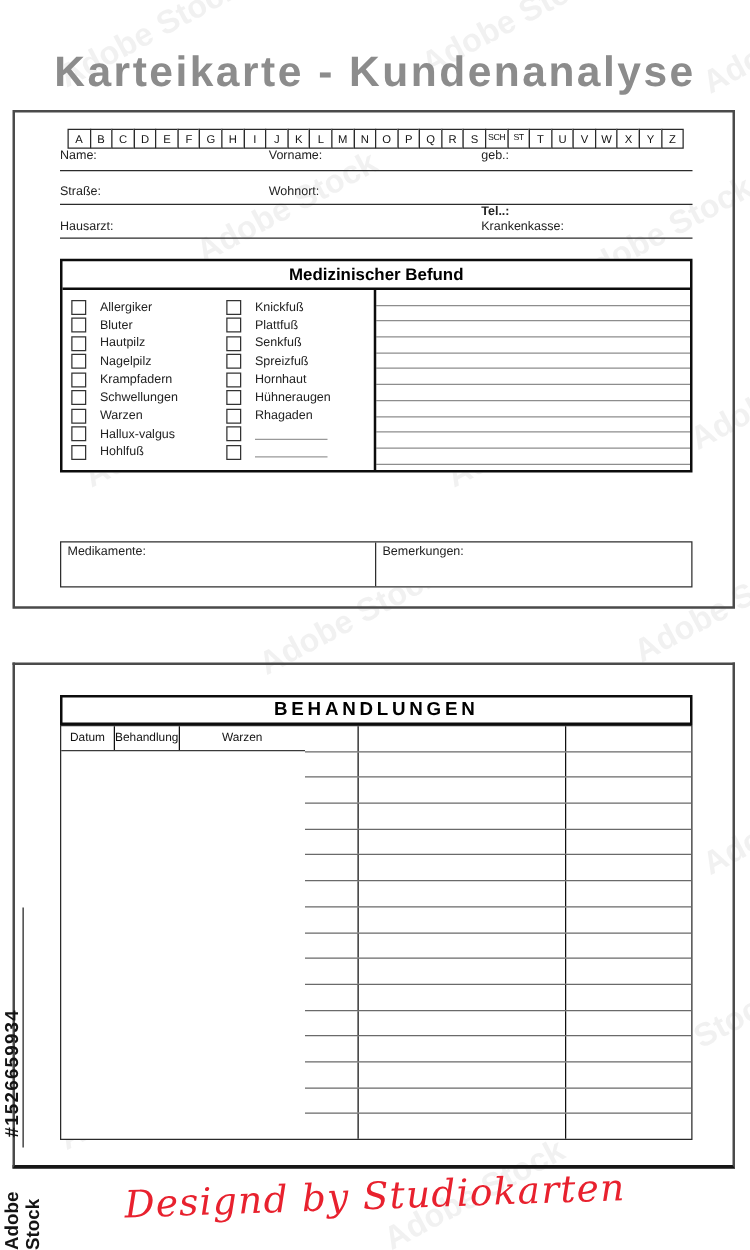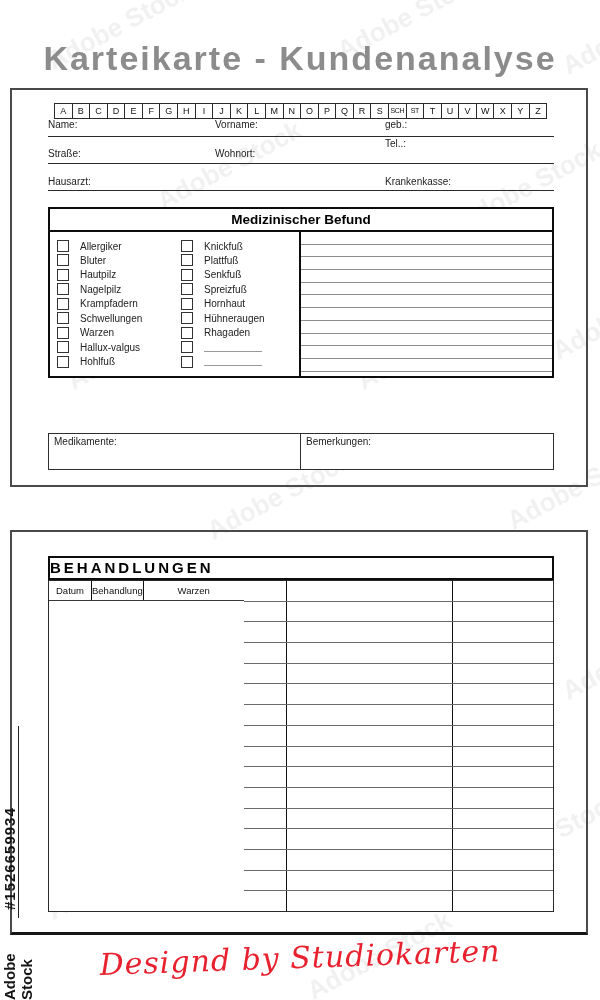--- a/index.html
+++ b/index.html
@@ -55,21 +55,21 @@
 
   
   #medbox{position:absolute;left:36px;top:343px;width:506px;height:37px;
           border:1.5px solid #2e2e2e;box-sizing:border-box;display:flex;background:#fff;}
   .med-cell{padding:2px 5px;font-size:10px;color:#222;box-sizing:border-box;}
   #med-left{width:252px;border-right:1.5px solid #2e2e2e;}
   #med-right{flex:1;}
 
   
   #behandlungen-box{position:absolute;left:36px;top:24px;width:506px;height:24px;
-          border:2.5px solid #0c0c0c;box-sizing:border-box;
+          border:2.5px solid #0c0c0c;box-sizing:border-box;text-align:center;
           font-weight:bold;font-size:15px;letter-spacing:3px;line-height:19px;color:#000;background:#fff;}
   #treatment-table{position:absolute;left:36px;top:48px;width:506px;height:332px;
           border:1.5px solid #2a2a2a;box-sizing:border-box;display:flex;flex-direction:row;background:#fff;}
   #t-header{display:flex;height:19px;flex:0 0 19px;border-bottom:1px solid #3a3a3a;
             font-size:9.5px;color:#111;}
   #t-rows{flex:1;display:flex;flex-direction:column;}
   .t-row{flex:1;display:flex;border-bottom:1px solid #6a6a6a;}
   .t-row:last-child{border-bottom:none;}
   .c-datum{width:42px;flex:0 0 42px;box-sizing:border-box;}
   .c-beh{flex:1;border-left:1.8px solid #111;border-right:1.8px solid #111;box-sizing:border-box;}
@@ -149,21 +149,21 @@
       <span class="acell">Z</span>
     </div>
 
   <span class="flabel" style="left:36px;top:29px;">Name:</span>
   <span class="flabel" style="left:203px;top:29px;">Vorname:</span>
   <span class="flabel" style="left:373px;top:29px;">geb.:</span>
   <div class="fline" style="top:46px;"></div>
 
   <span class="flabel" style="left:36px;top:58px;">Straße:</span>
   <span class="flabel" style="left:203px;top:58px;">Wohnort:</span>
-  <span class="flabel" style="left:373px;top:48px;">Tel..:</span>
+  <span class="flabel" style="left:373px;top:74px;font-weight:bold;">Tel..:</span>
   <div class="fline" style="top:73px;"></div>
 
   <span class="flabel" style="left:36px;top:86px;">Hausarzt:</span>
   <span class="flabel" style="left:373px;top:86px;">Krankenkasse:</span>
   <div class="fline" style="top:100px;"></div>
 
   <div id="befund">
     <div id="befund-header">Medizinischer Befund</div>
     <div id="befund-body">
       <div id="befund-left">

